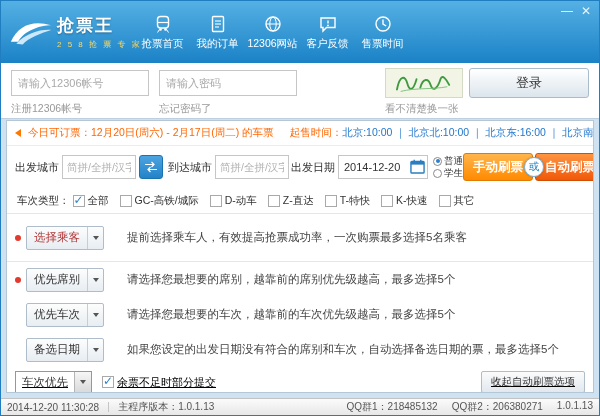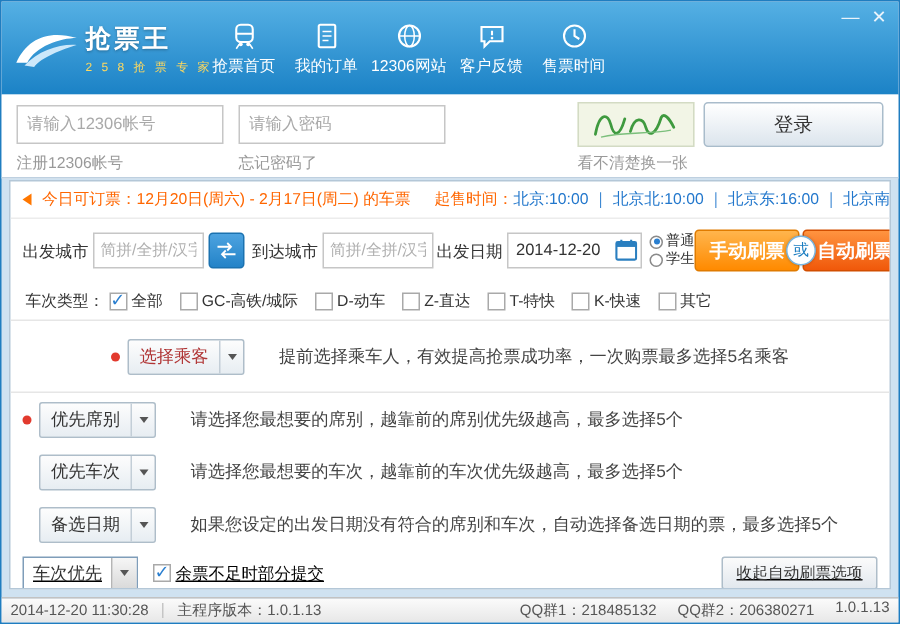--- a/index.html
+++ b/index.html
@@ -86,21 +86,21 @@
 
   .types-row { height:26px; flex:none; display:flex; align-items:center; padding:0 8px;
                font-size:10.5px; color:#333; border-bottom:1px solid #e6e6e6; white-space:nowrap; }
   .type-item { display:flex; align-items:center; margin-right:11px; cursor:pointer; }
   .chk { width:12px; height:12px; border:1px solid #a9a9a9; background:#fff; margin-right:3px;
          position:relative; flex:none; display:inline-block; }
   .chk.checked::after { content:"✓"; position:absolute; left:0px; top:-3px; color:#2a7fd0;
                         font-size:12px; font-weight:bold; }
 
   .section { flex:none; display:flex; align-items:center; padding:0 8px; height:35px; }
-  .sec-passenger { height:48px; border-bottom:1px solid #e6e6e6;justify-content:center; }
+  .sec-passenger { height:48px; border-bottom:1px solid #e6e6e6; }
   .sec-left { display:flex; align-items:center; width:108px; flex:none; }
   .red-dot { width:6px; height:6px; border-radius:50%; background:#e23a2e; margin-right:5px; flex:none; }
   .drop-btn { display:flex; align-items:center; height:24px; border:1px solid #aebdc9;
               border-radius:2px; background:linear-gradient(#fdfdfd,#e7edf2); cursor:pointer; }
   .drop-btn .txt { padding:0 7px; font-size:11.5px; color:#333; }
   .sec-passenger .drop-btn .txt { color:#b03535; }
   .drop-btn .arr { width:16px; height:100%; border-left:1px solid #c3ced7;
                    display:flex; align-items:center; justify-content:center; }
   .tri { width:0; height:0; border-left:3.5px solid transparent; border-right:3.5px solid transparent;
          border-top:4.5px solid #555; display:inline-block; }

